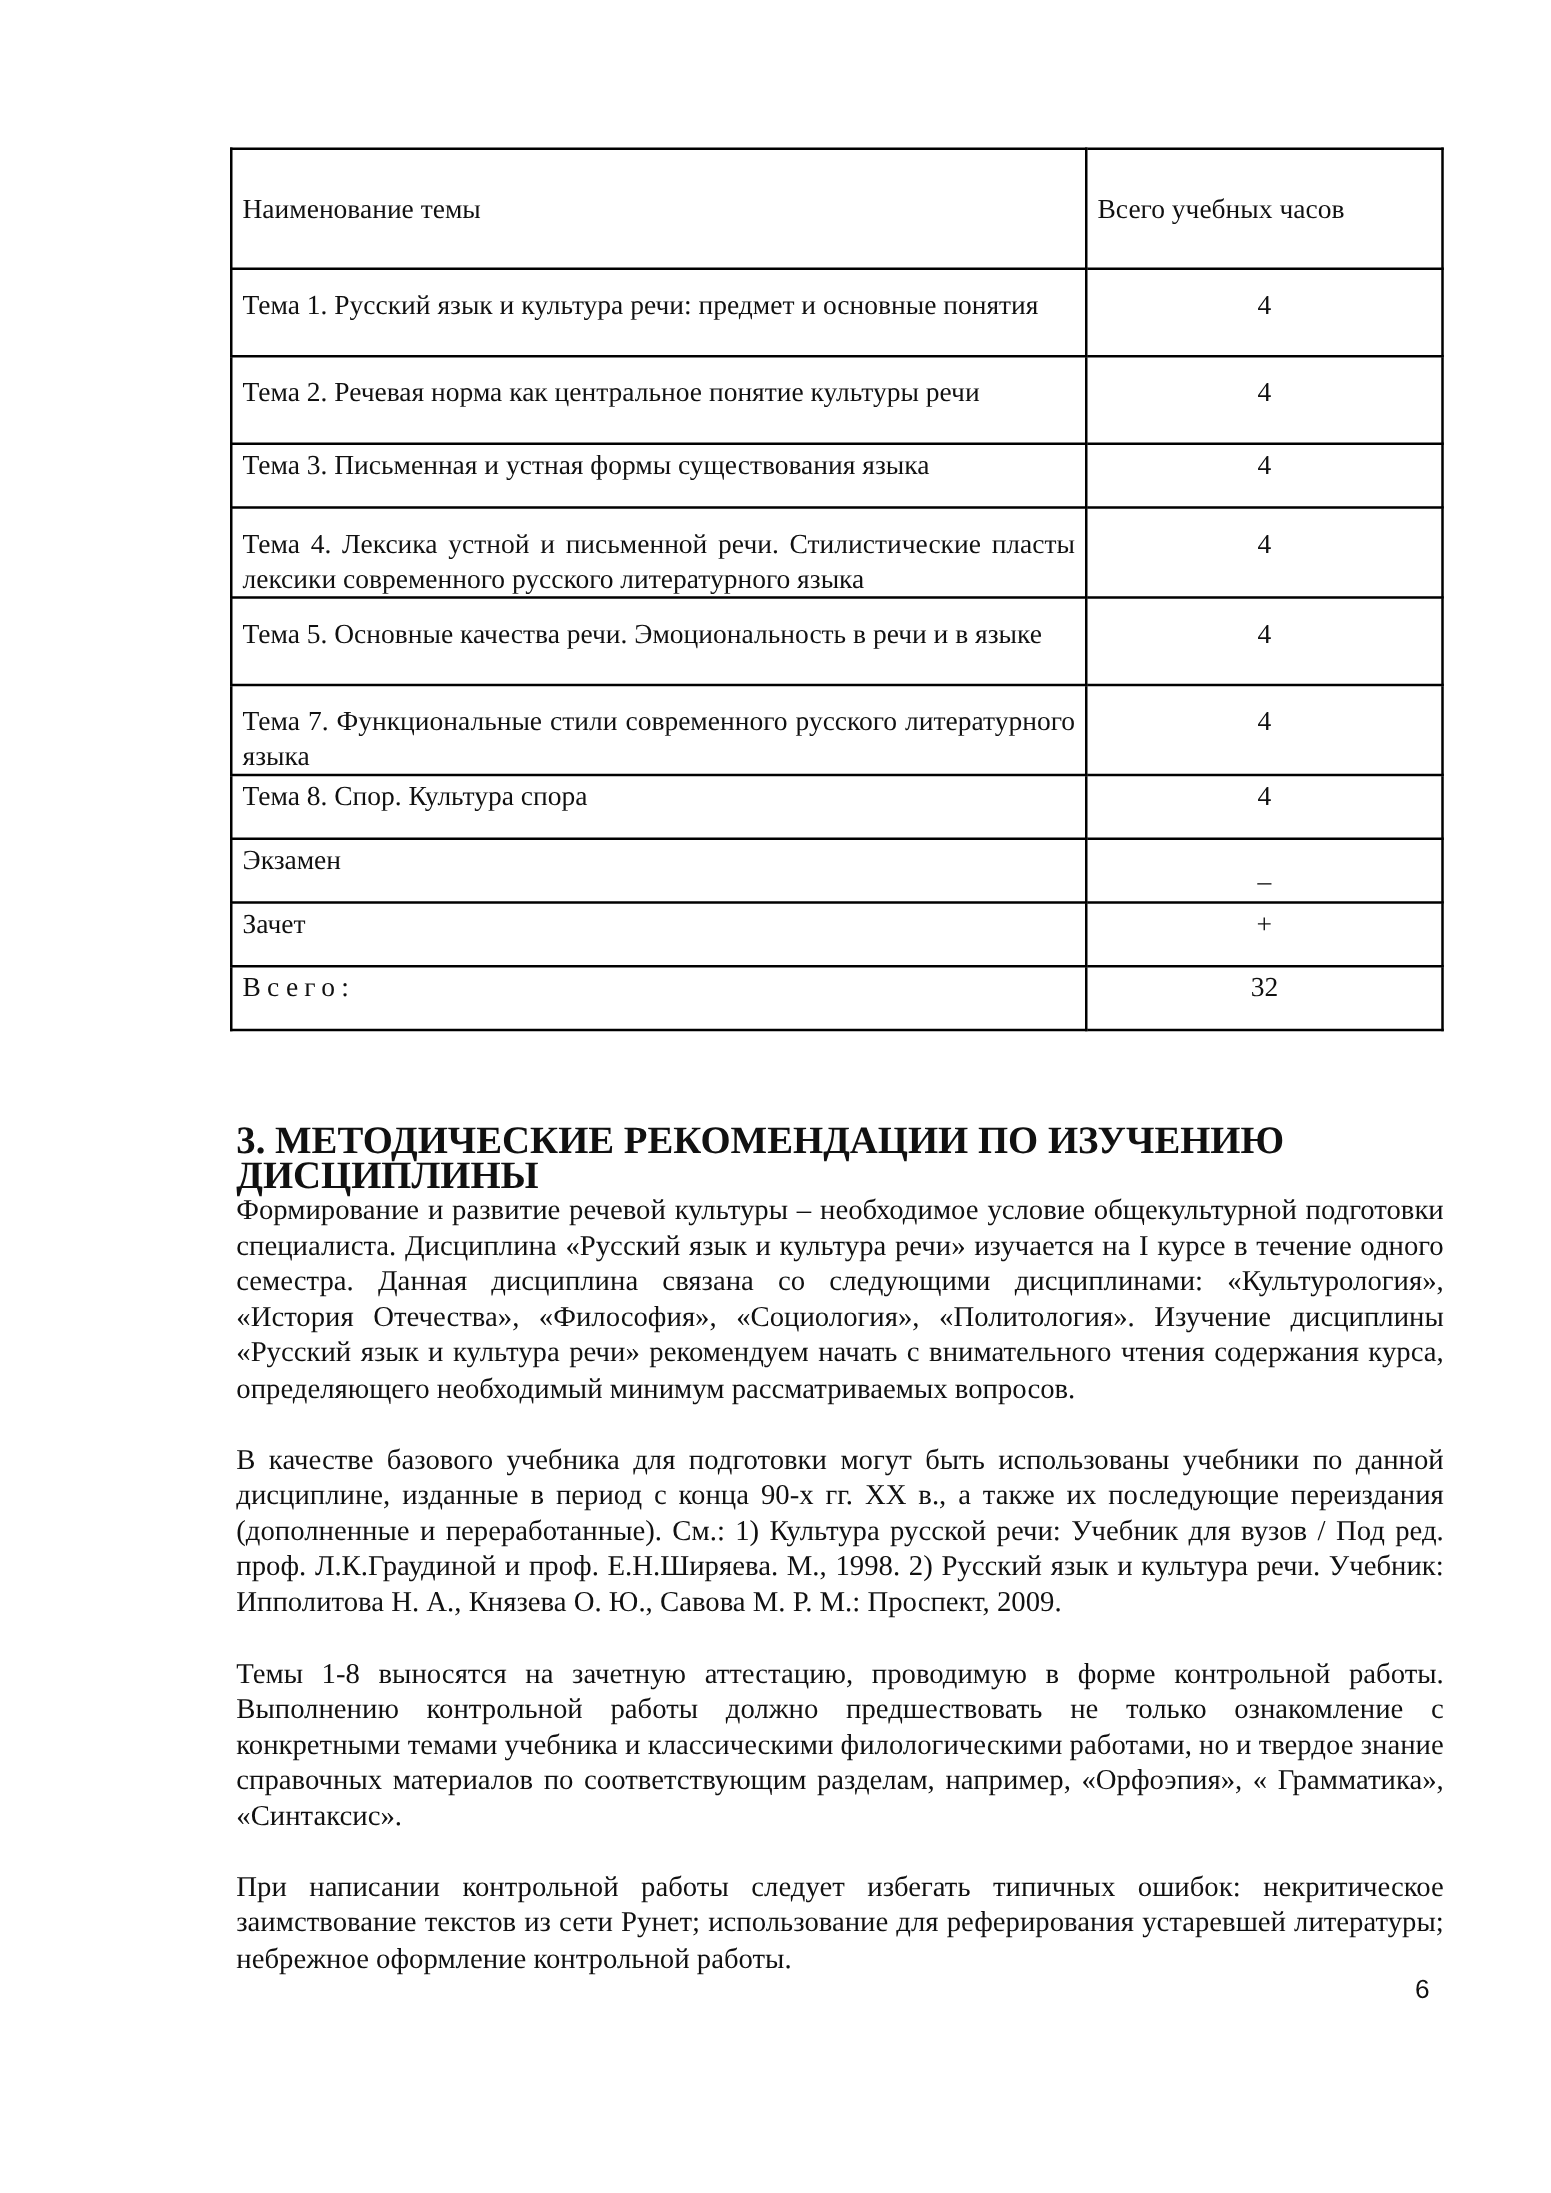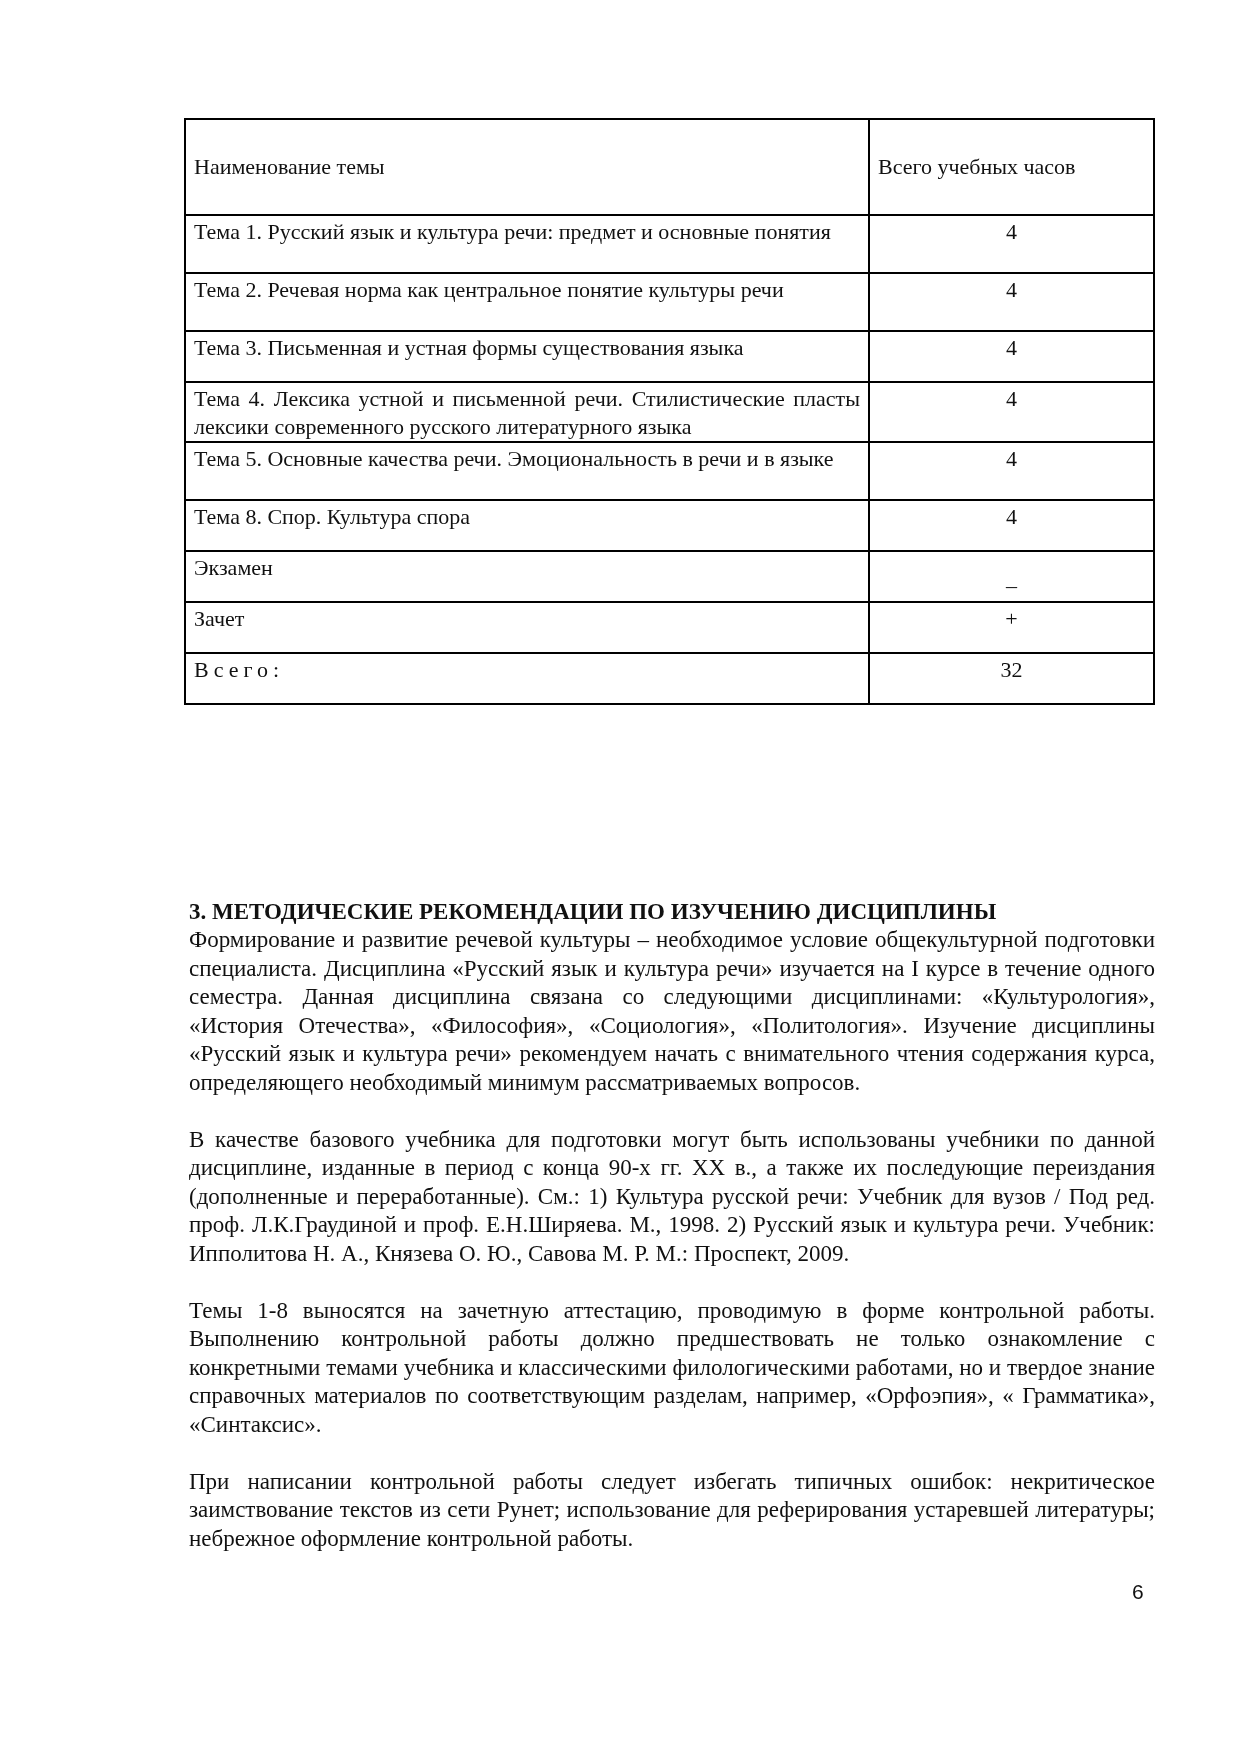--- a/index.html
+++ b/index.html
@@ -27,35 +27,35 @@
   }
   table.hours td {
     border: 2px solid #000;
     vertical-align: top;
     padding: 0 8px;
   }
   table.hours td.name { width: 666px; text-align: justify; text-align-last: left; }
   table.hours td.val { text-align: center; font-family: Liberation Serif, serif; }
   table.hours tr.header td { height: 94px; vertical-align: middle; }
   table.hours tr.header td.val { text-align: left; }
-  table.hours tr.row2 td { height: 54px; padding-top: 2px; }
+  table.hours tr.row2 td { height: 54px; padding-top: 14px; }
   table.hours tr.row1 td { height: 47px; padding-top: 2px; }
   .spaced { letter-spacing: 5px; }
 
   .section {
     position: absolute;
     left: 177px;
     top: 898px;
     width: 966px;
     font-size: 23px;
     line-height: 28.6px;
   }
   .section h2 {
     margin: 0;
-    font-size: 23px;
+    font-size: 31px;
     font-weight: bold;
     line-height: 28px;
   }
   .section p {
     margin: 0 0 28px 0;
     text-align: justify;
   }
   .page-number {
     position: absolute;
     left: 1120px;
@@ -88,20 +88,24 @@
       <td class="val">4</td>
     </tr>
     <tr class="row2">
       <td class="name">Тема 4. Лексика устной и письменной речи. Стилистические пласты лексики современного русского литературного языка</td>
       <td class="val">4</td>
     </tr>
     <tr class="row2">
       <td class="name">Тема 5. Основные качества речи. Эмоциональность в речи и в языке</td>
       <td class="val">4</td>
     </tr>
+    <tr class="row2">
+      <td class="name">Тема 7. Функциональные стили современного русского литературного языка</td>
+      <td class="val">4</td>
+    </tr>
     <tr class="row1">
       <td class="name">Тема 8. Спор. Культура спора</td>
       <td class="val">4</td>
     </tr>
     <tr class="row1">
       <td class="name">Экзамен</td>
       <td class="val" style="vertical-align: middle;">_</td>
     </tr>
     <tr class="row1">
       <td class="name">Зачет</td>

